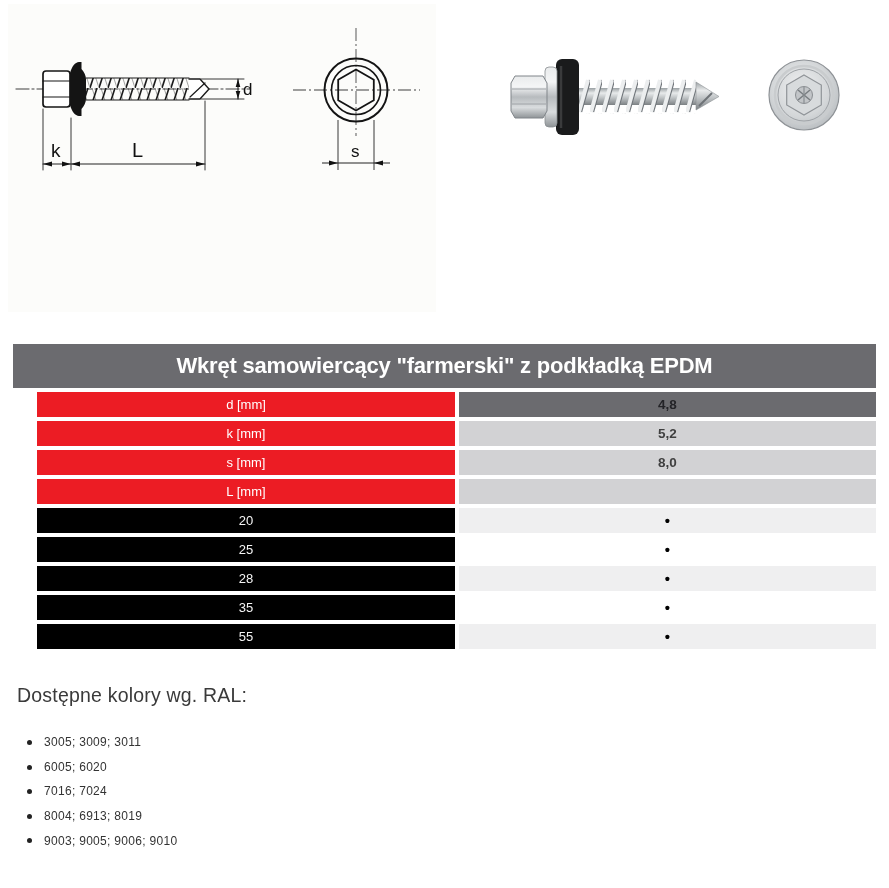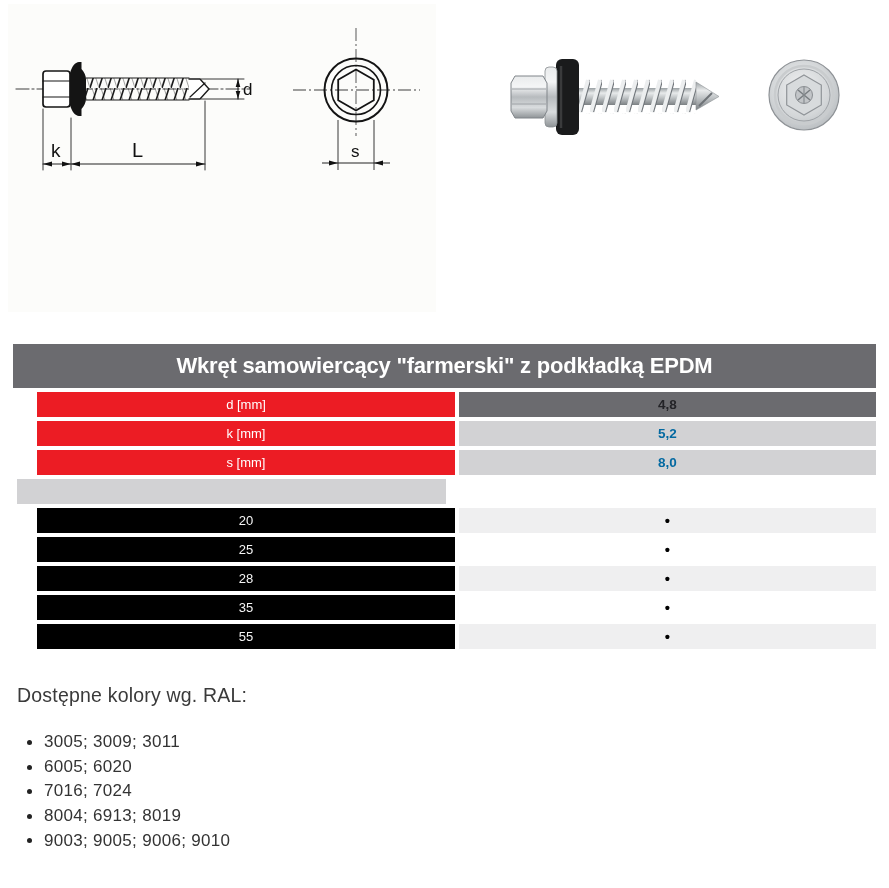--- a/index.html
+++ b/index.html
@@ -12,32 +12,32 @@
   
   .spec-table{position:absolute;left:13px;top:344px;width:863px;}
   .thead{height:44px;background:#6b6b6f;color:#ffffff;display:flex;align-items:center;
          justify-content:center;font-size:22px;font-weight:700;letter-spacing:-0.2px;}
   .trow{display:flex;margin-top:4px;height:25px;}
   .cell{display:flex;align-items:center;justify-content:center;}
   .cell-l{width:430px;margin-left:24px;}
   .cell-r{width:429px;margin-left:4px;text-align:right;}
   .lbl-red{background:#ec1c24;color:#ffffff;font-size:13px;font-weight:400;}
   .lbl-gray{background:#000000;color:#f4f4f4;font-size:13px;}
-  .val{background:#d2d2d4;color:#0369a1;font-size:13.5px;font-weight:600;}
+  .val{background:#d2d2d4;color:#404040;font-size:13.5px;font-weight:600;}
   .val-dark{background:#6b6b6f;color:#232327;}
   .val-a{background:#efeff0;color:#000;font-size:15px;font-weight:700;}
   .val-b{background:#ffffff;color:#000;font-size:15px;font-weight:700;}
 
   
   .colors-section{position:absolute;left:13px;top:680px;width:560px;color:#333;}
   .colors-section h2{margin:4px;font-size:19.5px;line-height:22px;font-weight:500;color:#3a3a3a;
                      letter-spacing:0.2px;}
   .colors-section ul{list-style:none;margin:24px 0 0 0;padding:0 0 0 14px;}
   .colors-section li{position:relative;height:24.6px;display:flex;align-items:center;
-                     font-size:17px;color:#333;letter-spacing:0.3px;padding-left:17px;}
+                     font-size:12px;color:#333;letter-spacing:0.3px;padding-left:17px;}
   .colors-section li::before{content:"";position:absolute;left:0;top:10px;width:5px;height:5px;
                      border-radius:50%;background:#222;}
 </style>
 </head>
 <body>
 
 <div class="page">
 
   <div class="figures">
     <svg width="889" height="335" viewBox="0 0 889 335">
@@ -160,20 +160,21 @@
     </div>
     <div class="trow">
       <div class="cell cell-l lbl-red">k [mm]</div>
       <div class="cell cell-r val">5,2</div>
     </div>
     <div class="trow">
       <div class="cell cell-l lbl-red">s [mm]</div>
       <div class="cell cell-r val">8,0</div>
     </div>
     <div class="trow">
+      <div class="cell cell-l lbl-red">L [mm]</div>
       <div class="cell cell-r val"></div>
     </div>
 
     <div class="trow">
       <div class="cell cell-l lbl-gray">20</div>
       <div class="cell cell-r val-a">•</div>
     </div>
     <div class="trow">
       <div class="cell cell-l lbl-gray">25</div>
       <div class="cell cell-r val-b">•</div>

